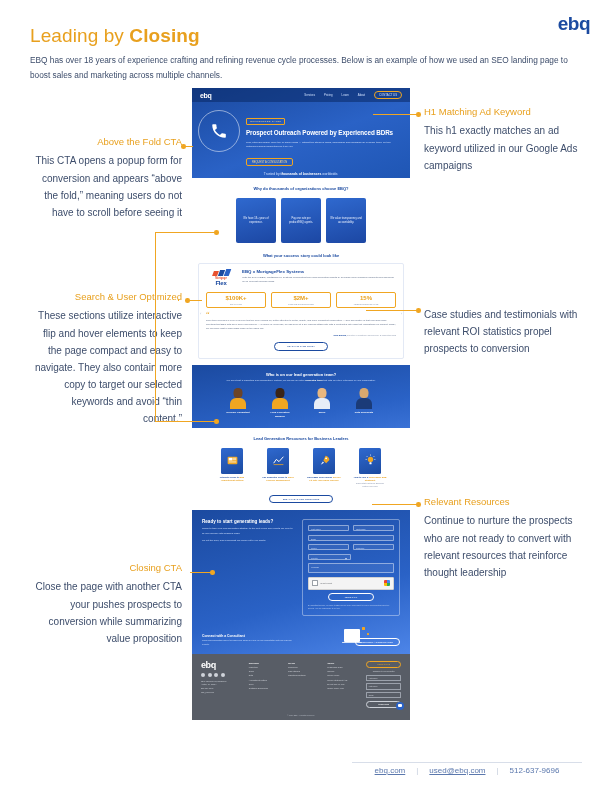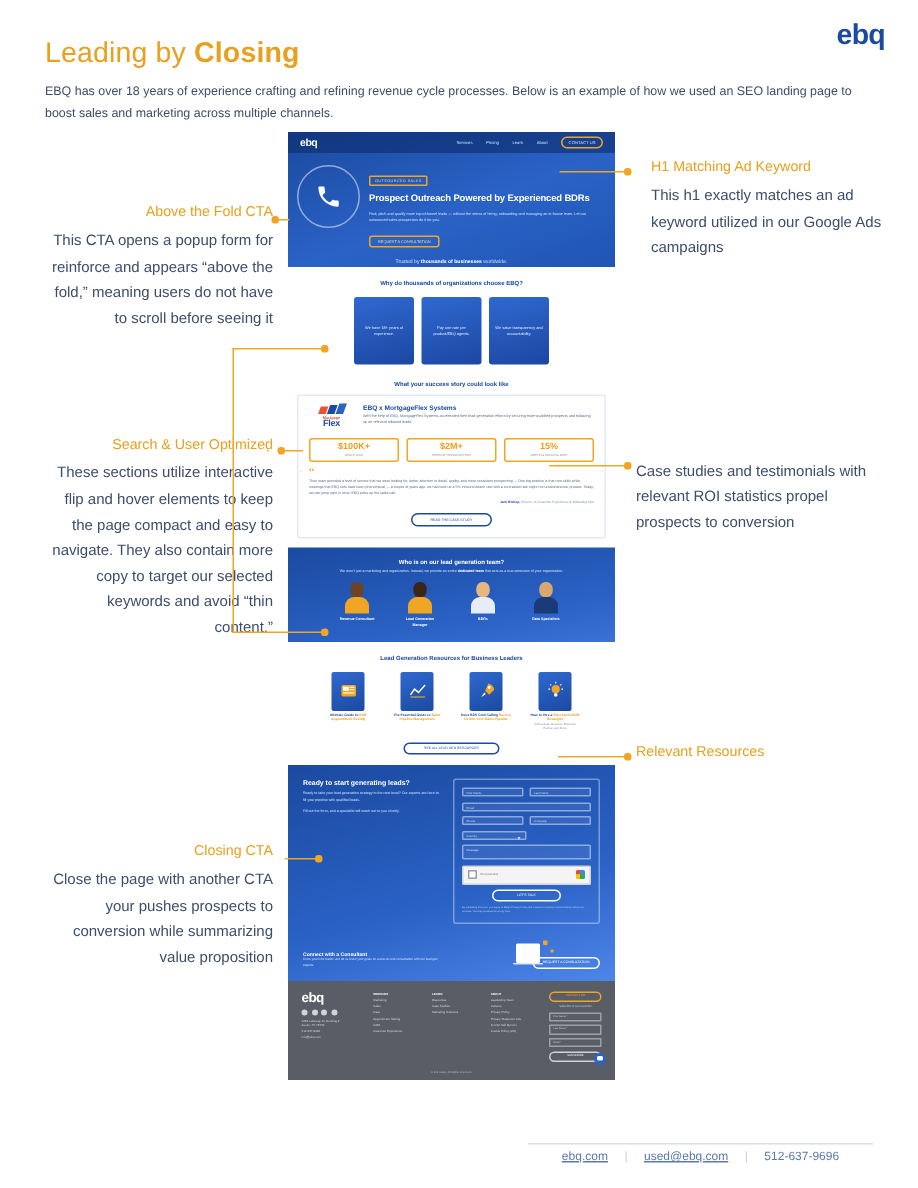--- a/index.html
+++ b/index.html
@@ -569,21 +569,21 @@
       <div class="f-bot">© 2024 EBQ. All Rights Reserved.</div>
       <div class="chat-bubble">
           <i></i>
         </div>
     </div>
 
   </div>
 
   <div class="ann left" style="left:30px;top:136px;width:152px">
     <div class="ah">Above the Fold CTA</div>
-    <div class="ap">This CTA opens a popup form for reinforce and appears “above the fold,” meaning users do not have to scroll before seeing it</div>
+    <div class="ap">This CTA opens a popup form for conversion and appears “above the fold,” meaning users do not have to scroll before seeing it</div>
   </div>
   <div class="lead" style="left:185px;top:146px;width:8px;height:1px"></div>
   <div class="dot" style="left:181px;top:144px"></div>
 
   <div class="ann left" style="left:30px;top:291px;width:152px">
     <div class="ah">Search &amp; User Optimized</div>
     <div class="ap">These sections utilize interactive flip and hover elements to keep the page compact and easy to navigate. They also contain more copy to target our selected keywords and avoid “thin content.”</div>
   </div>
   <div class="lead" style="left:189px;top:300px;width:13px;height:1px"></div>
   <div class="dot" style="left:185px;top:298px"></div>
@@ -595,35 +595,36 @@
   <div class="lead" style="left:190px;top:572px;width:22px;height:1px"></div>
   <div class="dot" style="left:210px;top:570px"></div>
 
   <div class="lead" style="left:155px;top:232px;width:62px;height:1px"></div>
   <div class="lead" style="left:155px;top:232px;width:1px;height:190px"></div>
   <div class="lead" style="left:155px;top:421px;width:62px;height:1px"></div>
   <div class="dot" style="left:214px;top:230px"></div>
   <div class="dot" style="left:214px;top:419px"></div>
   <div class="lead" style="left:178px;top:300px;width:1px;height:1px"></div>
 
-  <div class="ann right" style="left:434px;top:106px;width:158px">
+  <div class="ann right" style="left:424px;top:106px;width:158px">
     <div class="ah">H1 Matching Ad Keyword</div>
     <div class="ap">This h1 exactly matches an ad keyword utilized in our Google Ads campaigns</div>
   </div>
   <div class="lead" style="left:373px;top:114px;width:47px;height:1px"></div>
   <div class="dot" style="left:416px;top:112px"></div>
 
   <div class="ann right" style="left:424px;top:302px;width:158px">
     <div class="ap">Case studies and testimonials with relevant ROI statistics propel prospects to conversion</div>
   </div>
   <div class="lead" style="left:366px;top:310px;width:54px;height:1px"></div>
   <div class="dot" style="left:416px;top:308px"></div>
 
   <div class="ann right" style="left:424px;top:496px;width:158px">
     <div class="ah">Relevant Resources</div>
+    <div class="ap">Continue to nurture the prospects who are not ready to convert with relevant resources that reinforce thought leadership</div>
   </div>
   <div class="lead" style="left:372px;top:504px;width:48px;height:1px"></div>
   <div class="dot" style="left:416px;top:502px"></div>
 
   <div class="rule"></div>
   <div class="contacts">
     <a>ebq.com</a>
     <span class="sep">|</span>
     <a>used@ebq.com</a>
     <span class="sep">|</span>

